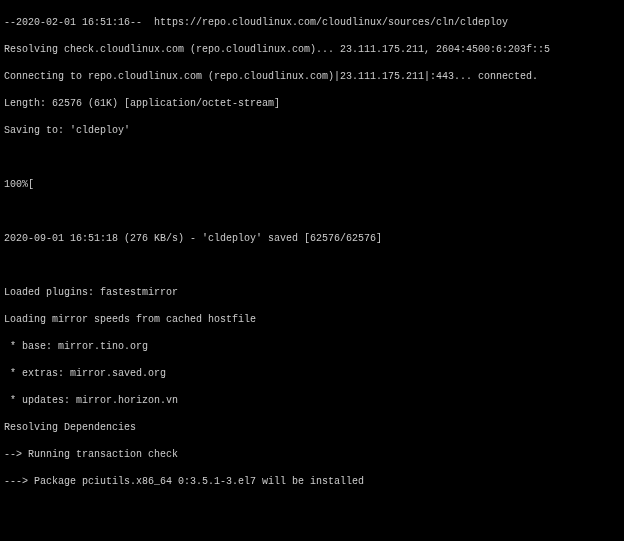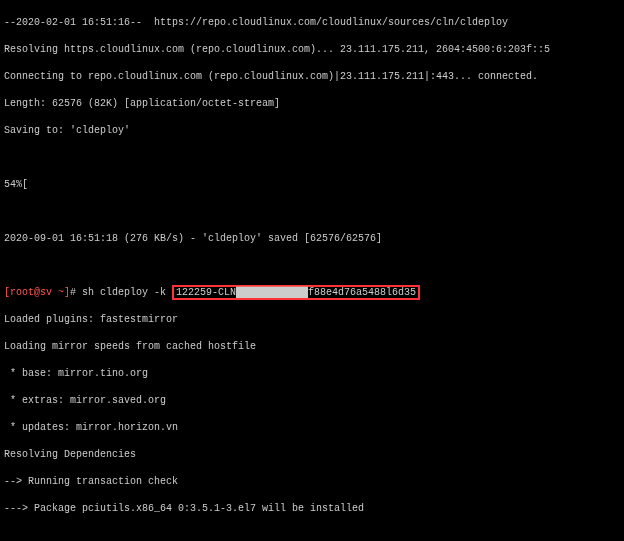--- a/index.html
+++ b/index.html
@@ -22,30 +22,29 @@
     border: 2px solid #f33;
     padding: 0 2px;
     color: #ccc;
   }
 </style>
 </head>
 <body>
 
 <div class="term">
 <div class="line">--2020-02-01 16:51:16--  https://repo.cloudlinux.com/cloudlinux/sources/cln/cldeploy</div>
-<div class="line">Resolving https.cloudlinux.com (repo.cloudlinux.com)... 23.111.175.211, 2604:4500:6:203f::5</div>
+<div class="line">Resolving check.cloudlinux.com (repo.cloudlinux.com)... 23.111.175.211, 2604:4500:6:203f::5</div>
 <div class="line">Connecting to repo.cloudlinux.com (repo.cloudlinux.com)|23.111.175.211|:443... connected.</div>
-<div class="line">Length: 62576 (82K) [application/octet-stream]</div>
+<div class="line">Length: 62576 (61K) [application/octet-stream]</div>
 <div class="line">Saving to: 'cldeploy'</div>
 <div class="line">&nbsp;</div>
-<div class="line">54%[</div>
+<div class="line">100%[</div>
 <div class="line">&nbsp;</div>
 <div class="line">2020-09-01 16:51:18 (276 KB/s) - 'cldeploy' saved [62576/62576]</div>
 <div class="line">&nbsp;</div>
-<div class="line"><span class="prompt-root">[root@sv ~]</span><span># </span><span>sh cldeploy -k </span><span class="highlight">122259-CLN████████████f88e4d76a5488l6d35</span></div>
 <div class="line">Loaded plugins: fastestmirror</div>
 <div class="line">Loading mirror speeds from cached hostfile</div>
 <div class="line"> * base: mirror.tino.org</div>
 <div class="line"> * extras: mirror.saved.org</div>
 <div class="line"> * updates: mirror.horizon.vn</div>
 <div class="line">Resolving Dependencies</div>
 <div class="line">--&gt; Running transaction check</div>
 <div class="line">---&gt; Package pciutils.x86_64 0:3.5.1-3.el7 will be installed</div>
 
 

